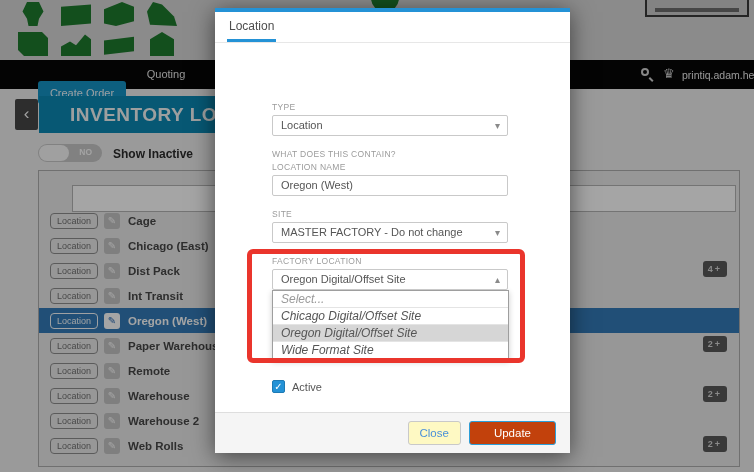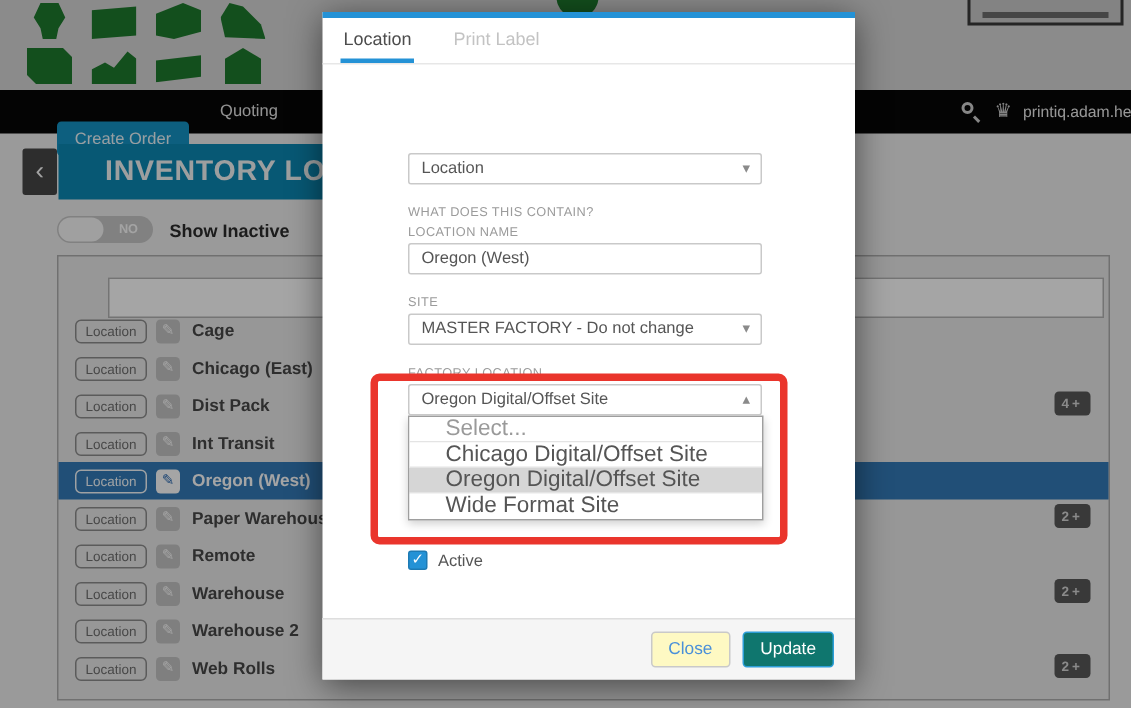--- a/index.html
+++ b/index.html
@@ -67,30 +67,30 @@
   .mtab { font-size:12px; padding:7px 2px 6px; border-bottom:3px solid transparent; }
   .mtab.active { color:#4d4d4d; border-bottom-color:#2492d6; }
   .mtab.inactive { color:#c3c3c3; }
   .modal-body { position:absolute; left:57px; top:94px; width:236px; }
   .f-label { font-size:8.5px; letter-spacing:.3px; color:#9b9b9b; margin-bottom:3px; text-transform:uppercase; }
   .f-ctl { position:relative; width:236px; height:21px; border:1px solid #c9c9c9; border-radius:2px; background:#fff; font-size:11px; color:#555; line-height:19px; padding:0 8px; margin-bottom:13px; }
   .f-ctl.disabled { background:#ebebeb; }
   .f-ctl .caret { position:absolute; right:7px; top:0; color:#8a8a8a; font-size:10px; }
   .f-ctl.open { margin-bottom:0; }
   .dd-list { width:237px; background:#fff; border:1px solid #9e9e9e; box-shadow:0 2px 6px rgba(0,0,0,.2); margin-bottom:20px; }
-  .dd-item { height:17px; line-height:16px; font-size:15px; color:#555; padding:0 24px; border-bottom:1px solid #e4e4e4; background:#fff; }
+  .dd-item { height:17px; line-height:16px; font-size:12px; color:#555; padding:0 8px; border-bottom:1px solid #e4e4e4; background:#fff;font-style:italic; }
   .dd-item:last-child { border-bottom:none; }
   .dd-item.muted { color:#9a9a9a; }
   .dd-item.highlight { background:#d6d6d6; }
   .check-row { display:flex; align-items:center; gap:7px; margin-top:2px; }
   .checkbox { width:13px; height:13px; background:#2492d6; border:1px solid #1d7ab4; border-radius:2px; color:#fff; font-size:10px; line-height:12px; text-align:center; }
   .check-label { font-size:11px; color:#555; }
   .modal-footer { position:absolute; left:0; bottom:0; width:100%; height:41px; background:#f5f5f5; border-top:1px solid #dedede; display:flex; justify-content:flex-end; align-items:center; gap:8px; padding-right:14px; }
   .btn-close { background:#fef9c3; border:1px solid #c9c9c9; border-radius:3px; color:#4a90d9; font-size:11.5px; padding:5px 11px; }
-  .btn-update { background:#0f766e; border:1px solid #2c9ed8; border-radius:3px; color:#fff; font-size:11.5px; padding:5px 11px; }
+  .btn-update { background:#c2410c; border:1px solid #2c9ed8; border-radius:3px; color:#fff; font-size:11.5px; padding:5px 24px; }
 
   
   .red-annotation { position:absolute; left:247px; top:249px; width:278px; height:114px; border:5px solid #ea352c; border-radius:6px; z-index:20; pointer-events:none; }
 </style>
 </head>
 <body>
 
 <div id="app">
 
   <div class="banner">
@@ -191,24 +191,24 @@
         </div>
       </div>
   </div>
 
   <div class="overlay"></div>
 
   <div class="modal">
     <div class="modal-topbar"></div>
     <div class="modal-tabs" id="modal-tabs">
         <div class="mtab active">Location</div>
-        <div class="mtab inactive">Print Label</div>
       </div>
 
     <div class="modal-body">
+      <div class="f-label">TYPE</div>
       <div class="f-ctl">
         <span>Location</span>
         <span class="caret">▾</span>
       </div>
 
       <div class="f-label">WHAT DOES THIS CONTAIN?</div>
 
       <div class="f-label">LOCATION NAME</div>
       <div class="f-ctl">
         <span>Oregon (West)</span>

